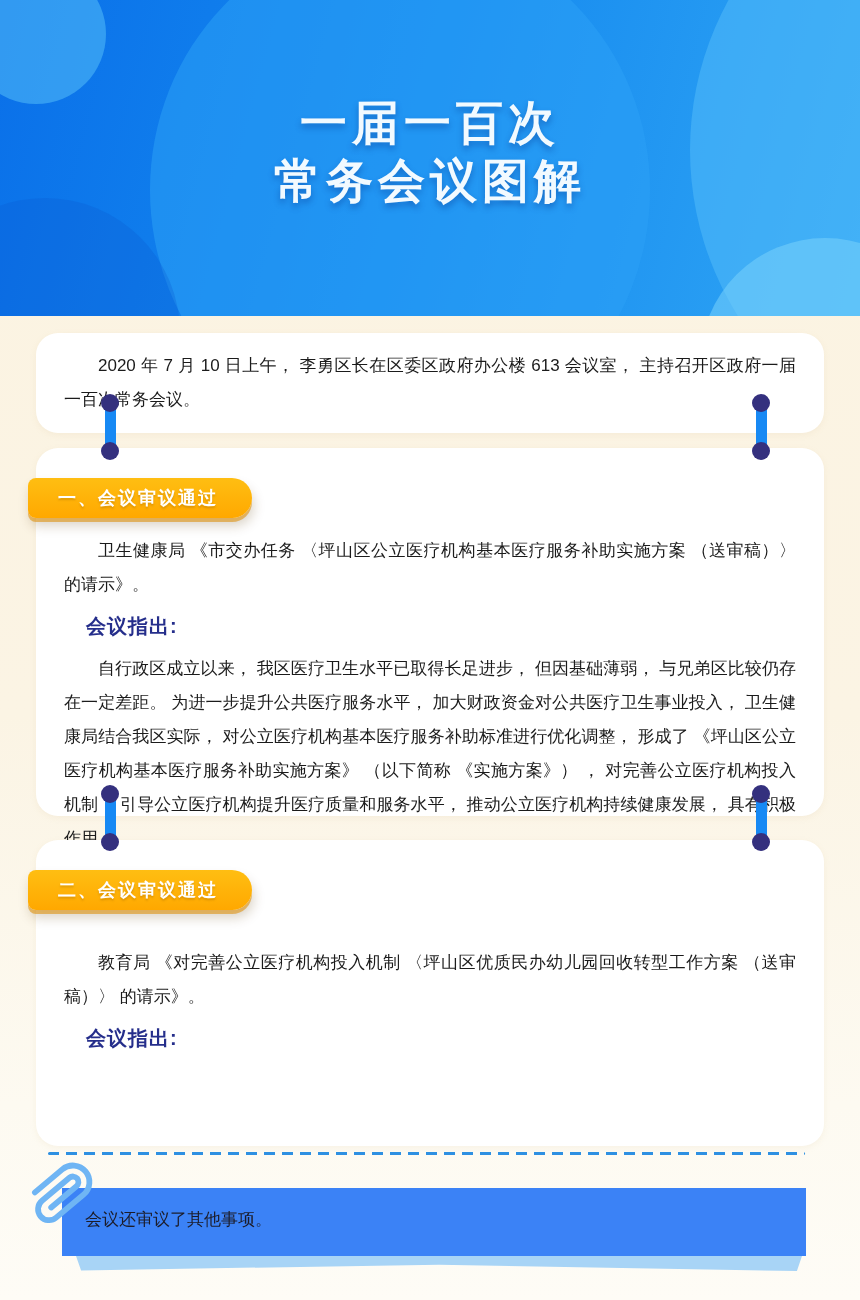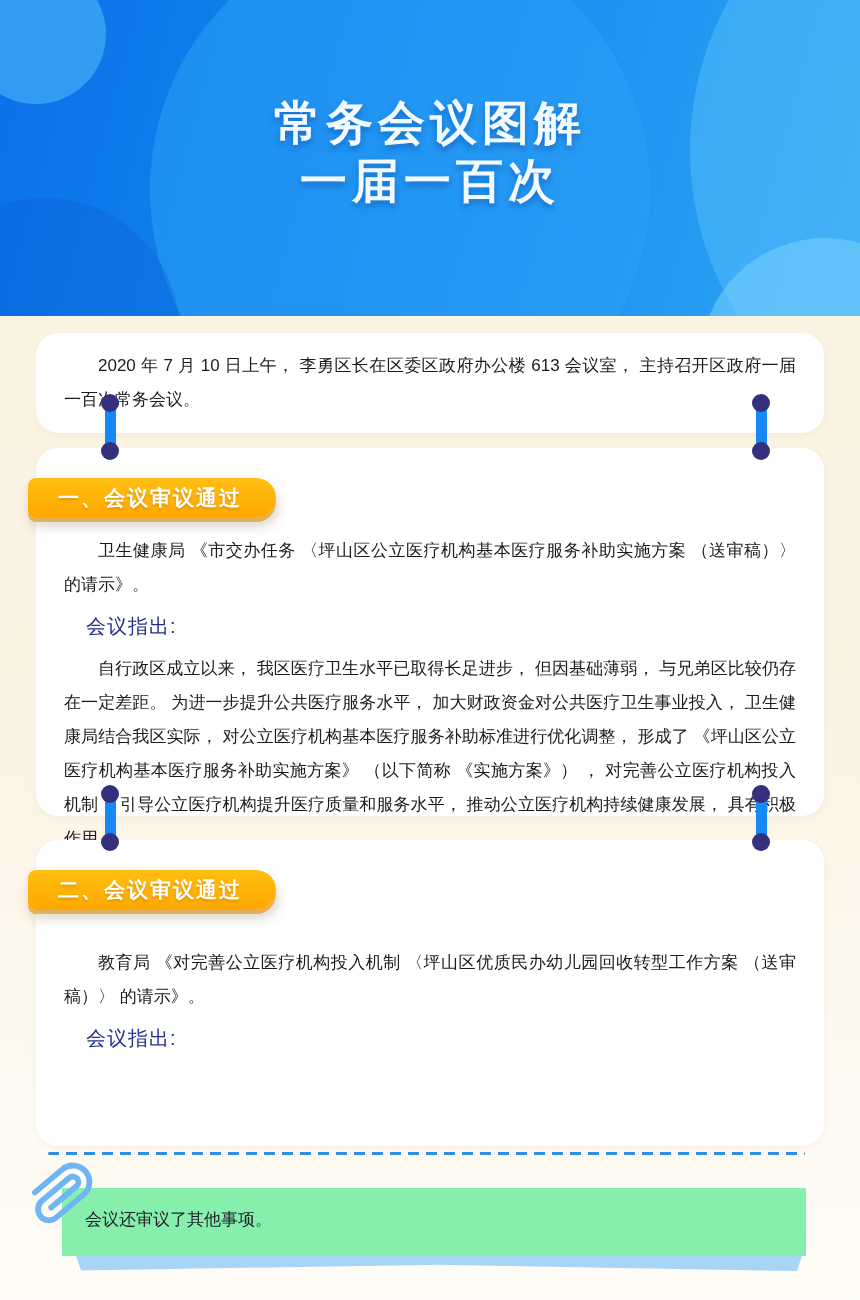--- a/index.html
+++ b/index.html
@@ -34,29 +34,29 @@
   }
   .card-intro { top:4px;  height:100px; padding:16px 28px 0; }
   .card-s1    { top:119px; height:368px; padding:86px 28px 0; }
   .card-s2    { top:511px; height:306px; padding:106px 28px 15px; }
   .para {
     font-size:17px; line-height:34px; color:#1B1B1B;
     text-align:justify; text-indent:2em;
   }
   .pointed {
     margin:10px 0 0 22px; font-size:20px; line-height:28px;
-    color:#252E8B; font-weight:normal; letter-spacing:1px;
+    color:#252E8B; font-weight:bold; letter-spacing:1px;
   }
   .card .body { margin-top:12px; }
   .ribbon {
     position:absolute; left:-8px; top:30px; height:40px;
     display:inline-flex; align-items:center; padding:0 34px 0 30px;
     background:linear-gradient(180deg,#FFBE12,#FFA800);
     border-radius:8px 20px 20px 8px;
-    color:#fff; font-size:21px; font-weight:bold; letter-spacing:2px;
+    color:#fff; font-size:18px; font-weight:bold; letter-spacing:2px;
     text-shadow:0 2px 2px rgba(120,70,0,.25);
     box-shadow:0 4px 0 rgba(222,140,0,.55), 2px 8px 12px rgba(90,60,0,.22);
   }
   
   .pin { position:absolute; width:18px; height:66px; z-index:5; }
   .pin .rod {
     position:absolute; left:3.5px; top:7px; width:11px; height:52px;
     background:#1789F4; border-radius:6px;
   }
   .pin .cap {
@@ -67,21 +67,21 @@
   .pin-a1 { left:101px; top:78px; }  .pin-a2 { left:752px; top:78px; }
   .pin-b1 { left:101px; top:469px; } .pin-b2 { left:752px; top:469px; }
   
   .dashed {
     position:absolute; left:48px; top:836px; width:757px; height:3px;
     background:repeating-linear-gradient(90deg,#2E90E2 0 11px,transparent 11px 18px);
     border-radius:2px;
   }
   .note-box {
     position:absolute; left:62px; top:872px; width:744px; height:68px;
-    background:#86efac; padding:17px 0 0 23px;
+    background:#3b82f6; padding:17px 0 0 23px;
   }
   .note-box p { font-size:17px; line-height:30px; color:#1C1C28; }
   .note-under {
     position:absolute; left:76px; top:940px; width:726px; height:15px;
     background:#A8D4F6;
     clip-path:polygon(0 0,100% 0,99.3% 100%,50% 58%,.7% 96%);
   }
   .clip-wrap { position:absolute; left:28px; top:843px; width:66px; height:66px; z-index:6; }
   .clip-wrap svg { transform:rotate(185deg); }
 </style>
@@ -90,22 +90,22 @@
 
 <div>
 
   <header class="banner">
     <div class="bubble b1"></div>
     <div class="bubble b2"></div>
     <div class="bubble b3"></div>
     <div class="bubble b4"></div>
     <div class="bubble b5"></div>
     <div class="banner-title">
+      <div>一届一百次</div>
       <div>常务会议图解</div>
-      <div>一届一百次</div>
     </div>
   </header>
 
   <main class="content">
 
     <section class="card card-intro">
       <p class="para">2020 年 7 月 10 日上午， 李勇区长在区委区政府办公楼 613 会议室， 主持召开区政府一届一百次常务会议。</p>
     </section>
 
     <div class="pin pin-a1">

